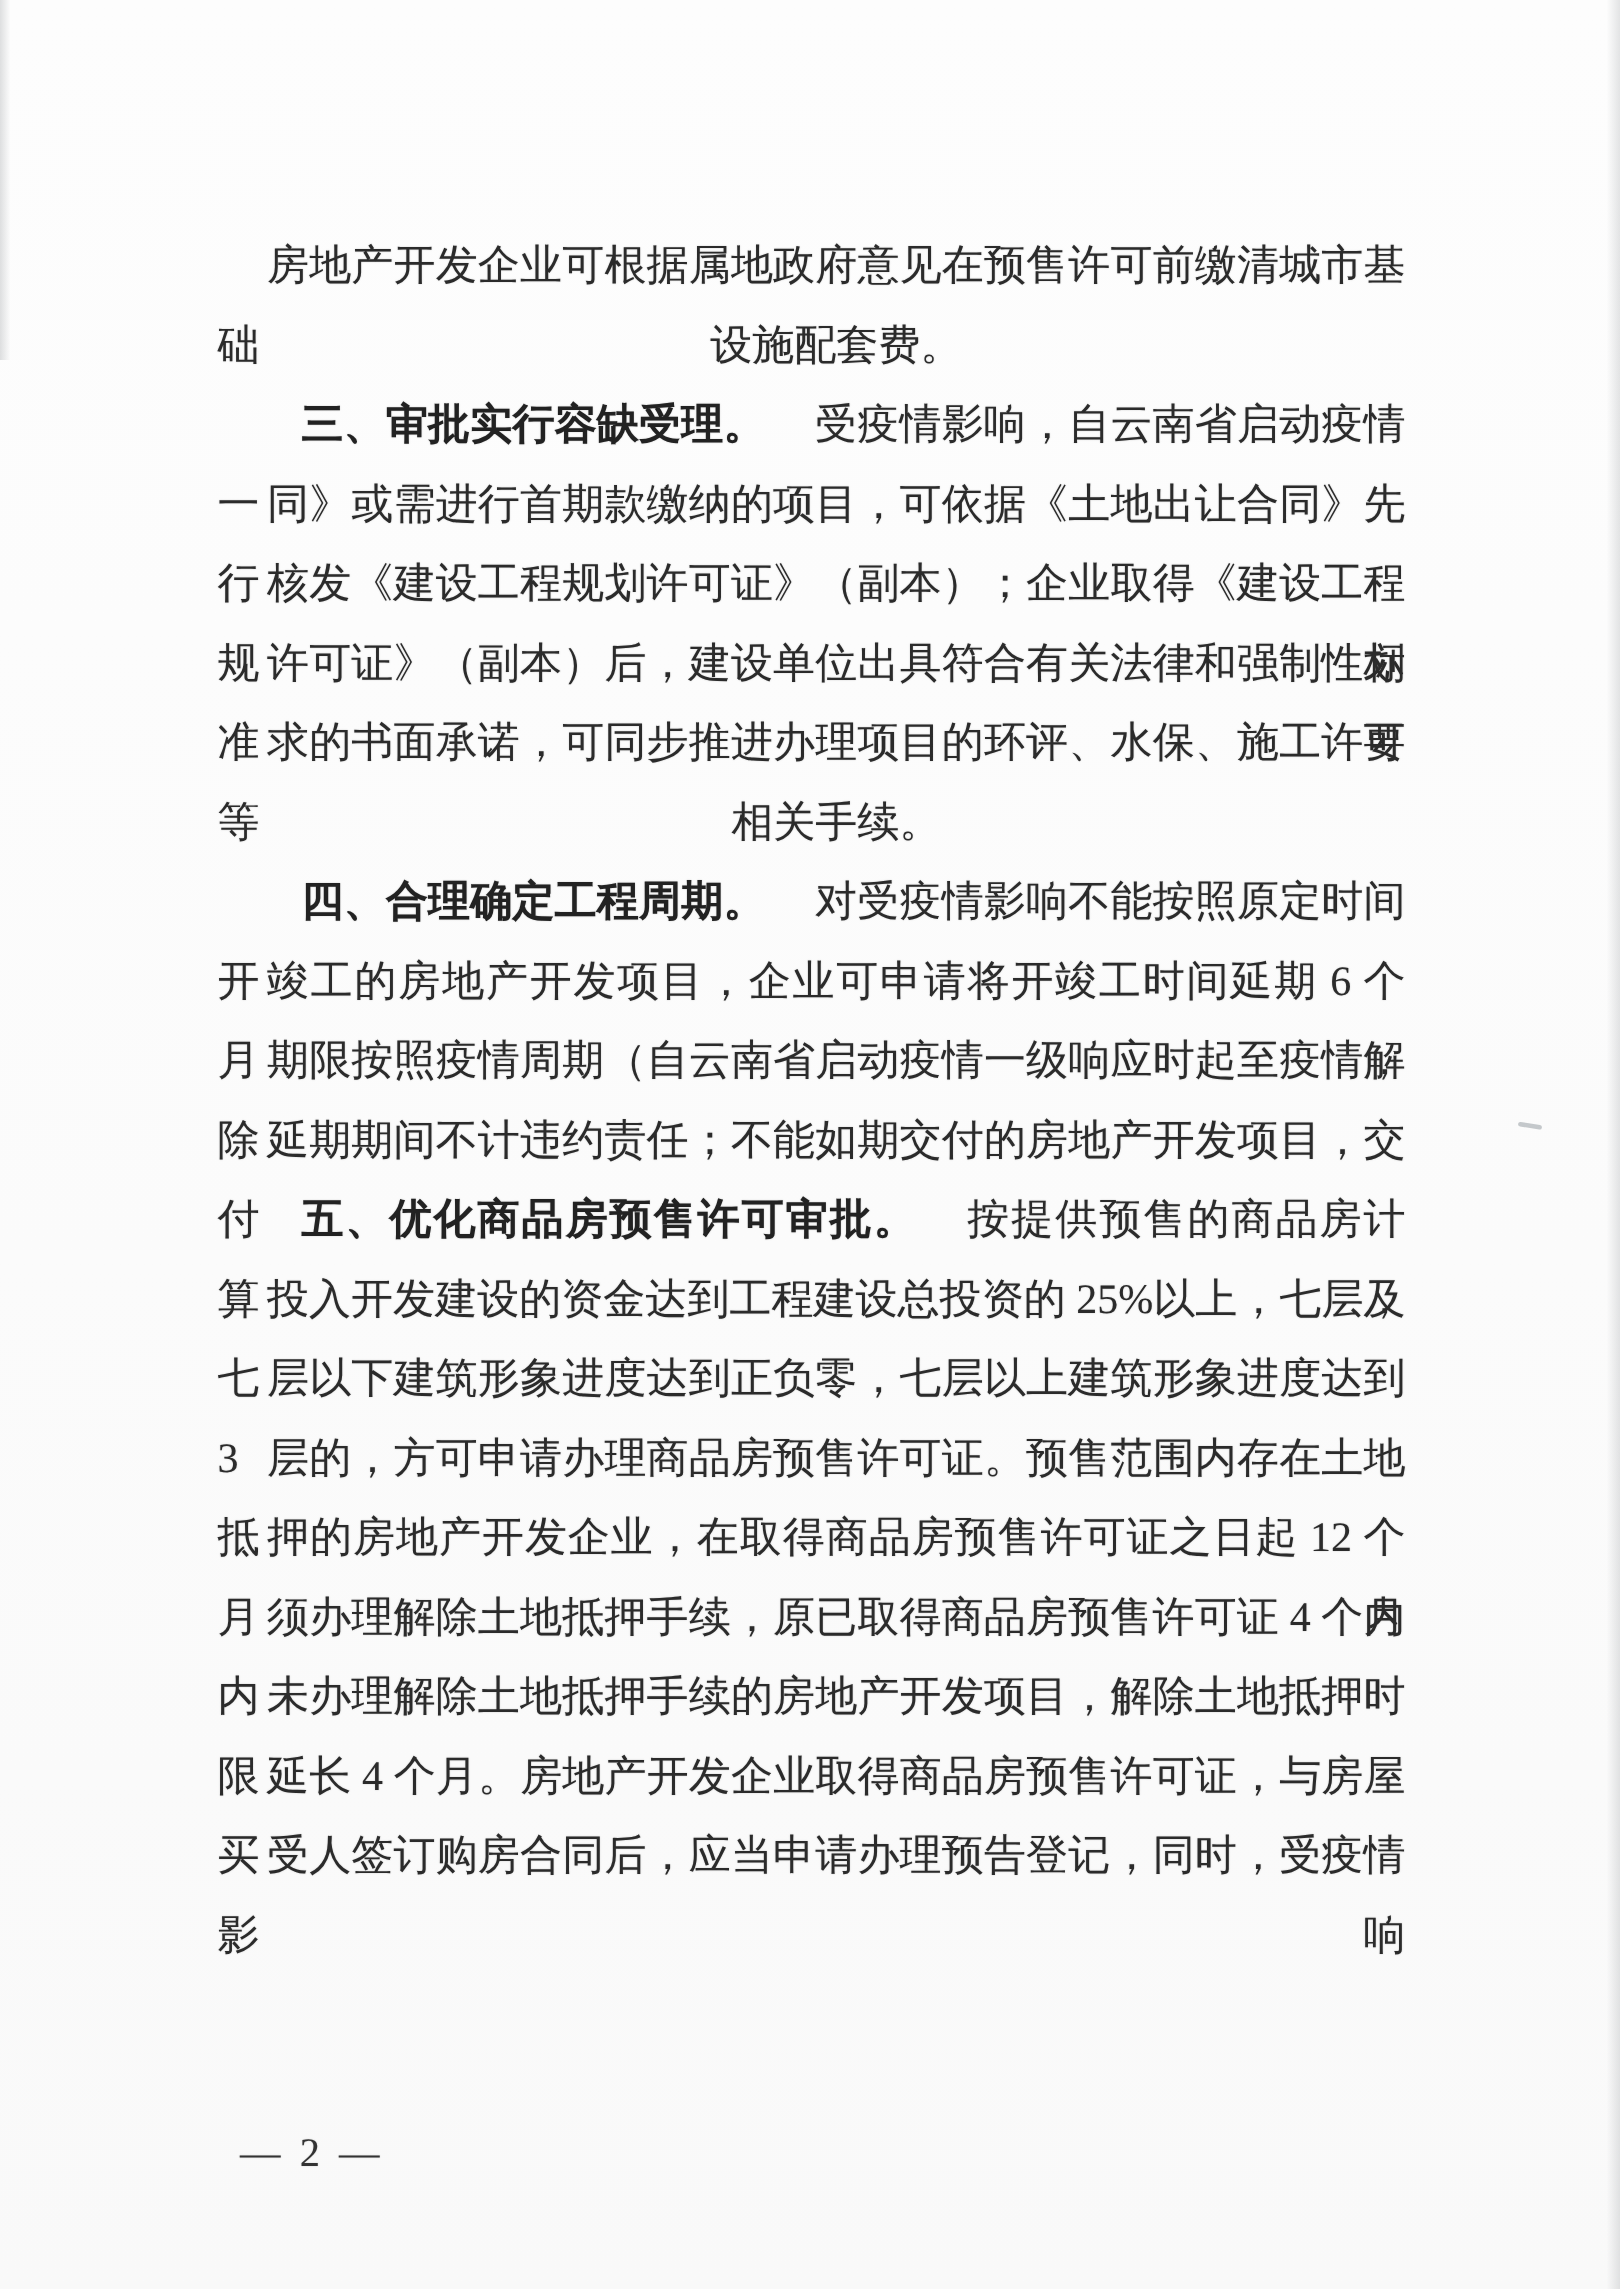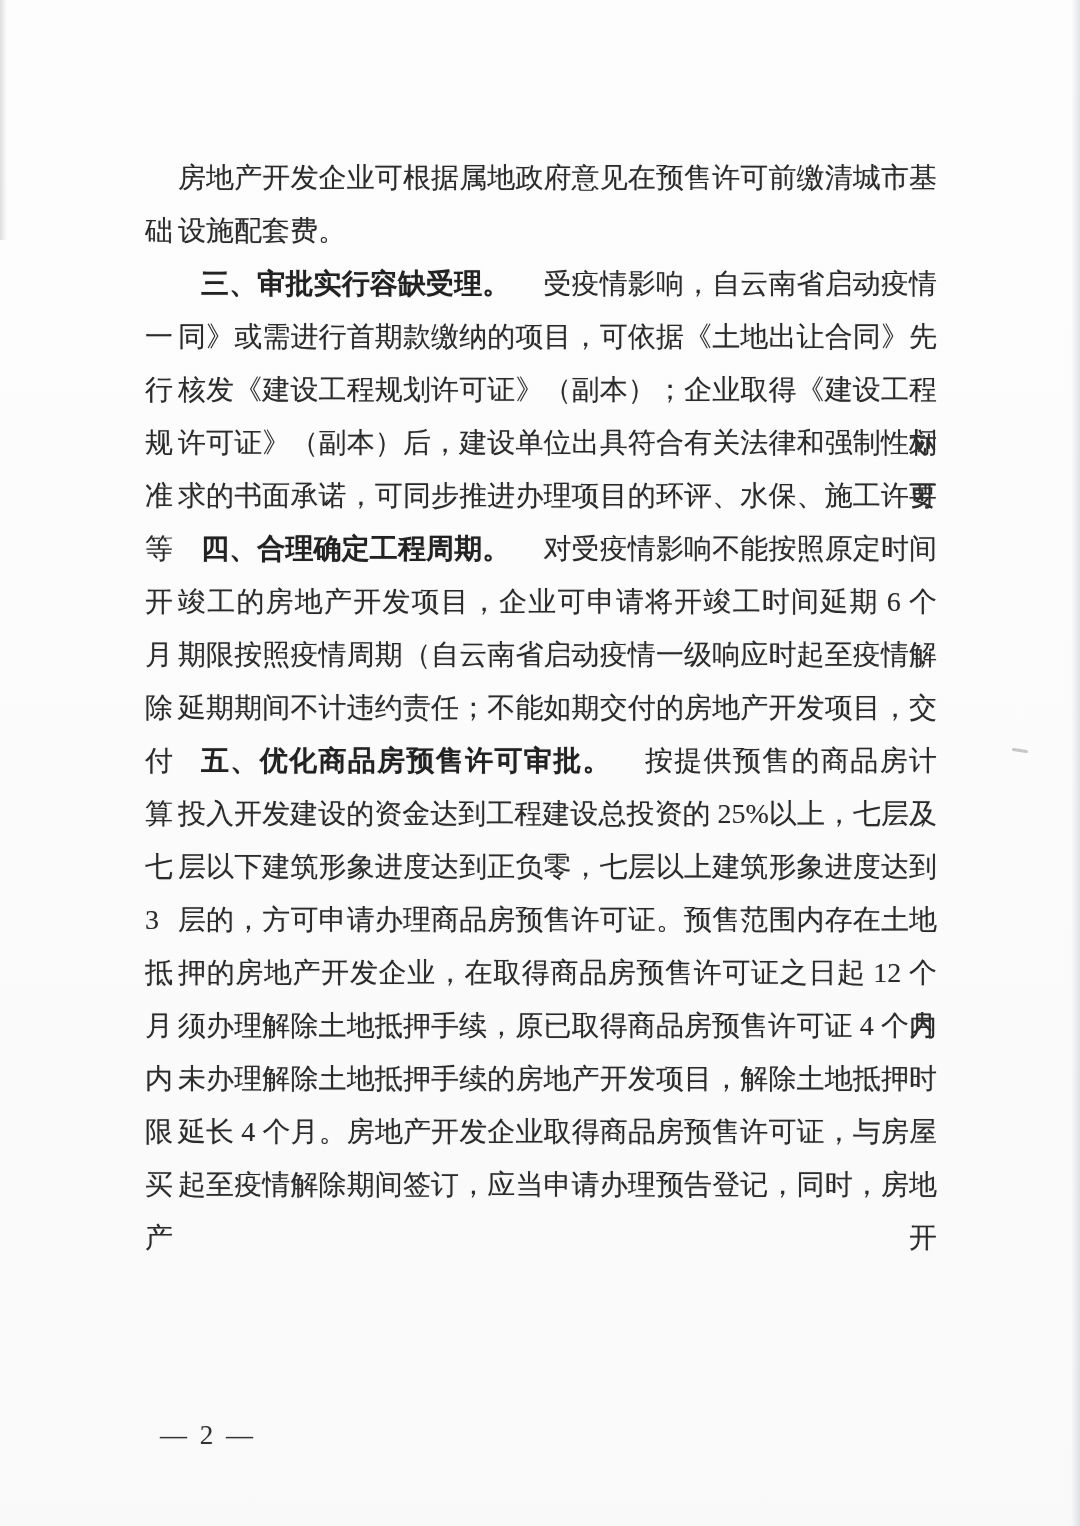--- a/index.html
+++ b/index.html
@@ -52,21 +52,21 @@
     left: 145px;
     top: 151px;
     width: 792px;
   }
   .line {
     height: 53px;
     line-height: 53px;
     font-size: 28px;
     color: #2b2b2b;
     text-shadow: 0 0 1px rgba(70,70,70,0.35);
-    text-align: left;
+    text-align: center;
     overflow: visible;
   }
   .line.fill {
     text-align: justify;
     text-align-last: justify;
     text-justify: inter-character;
   }
   .line.indent {
     text-indent: 56px;
   }
@@ -102,28 +102,29 @@
 
 <main>
   <section class="text-block">
       <div class="line fill"><span class="seg-body">房地产开发企业可根据属地政府意见在预售许可前缴清城市基础</span></div>
       <div class="line"><span class="seg-body">设施配套费。</span></div>
       <div class="line fill indent"><span class="seg-heading">三、审批实行容缺受理。</span><span class="seg-body">受疫情影响，自云南省启动疫情一</span></div>
       <div class="line fill"><span class="seg-body">同》或需进行首期款缴纳的项目，可依据《土地出让合同》先行</span></div>
       <div class="line fill"><span class="seg-body">核发《建设工程规划许可证》（副本）；企业取得《建设工程规划</span></div>
       <div class="line fill"><span class="seg-body">许可证》（副本）后，建设单位出具符合有关法律和强制性标准要</span></div>
       <div class="line fill"><span class="seg-body">求的书面承诺，可同步推进办理项目的环评、水保、施工许可等</span></div>
+      <div class="line"><span class="seg-body">相关手续。</span></div>
       <div class="line fill indent"><span class="seg-heading">四、合理确定工程周期。</span><span class="seg-body">对受疫情影响不能按照原定时间开</span></div>
       <div class="line fill"><span class="seg-body">竣工的房地产开发项目，企业可申请将开竣工时间延期 6 个月，</span></div>
       <div class="line fill"><span class="seg-body">期限按照疫情周期（自云南省启动疫情一级响应时起至疫情解除</span></div>
       <div class="line fill"><span class="seg-body">延期期间不计违约责任；不能如期交付的房地产开发项目，交付</span></div>
       <div class="line fill indent"><span class="seg-heading">五、优化商品房预售许可审批。</span><span class="seg-body">按提供预售的商品房计算，</span></div>
       <div class="line fill"><span class="seg-body">投入开发建设的资金达到工程建设总投资的 25%以上，七层及七</span></div>
       <div class="line fill"><span class="seg-body">层以下建筑形象进度达到正负零，七层以上建筑形象进度达到 3</span></div>
       <div class="line fill"><span class="seg-body">层的，方可申请办理商品房预售许可证。预售范围内存在土地抵</span></div>
       <div class="line fill"><span class="seg-body">押的房地产开发企业，在取得商品房预售许可证之日起 12 个月内</span></div>
       <div class="line fill"><span class="seg-body">须办理解除土地抵押手续，原已取得商品房预售许可证 4 个月内</span></div>
       <div class="line fill"><span class="seg-body">未办理解除土地抵押手续的房地产开发项目，解除土地抵押时限</span></div>
       <div class="line fill"><span class="seg-body">延长 4 个月。房地产开发企业取得商品房预售许可证，与房屋买</span></div>
-      <div class="line fill"><span class="seg-body">起至疫情解除期间签订，应当申请办理预告登记，同时，房地产开</span></div>
+      <div class="line fill"><span class="seg-body">受人签订购房合同后，应当申请办理预告登记，同时，受疫情影响</span></div>
     </section>
   <div class="page-footer">— 2 —</div>
 </main>
 
 </body></html>

